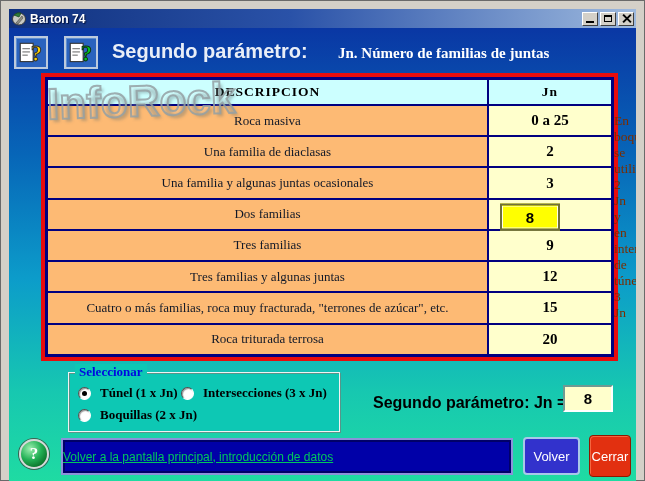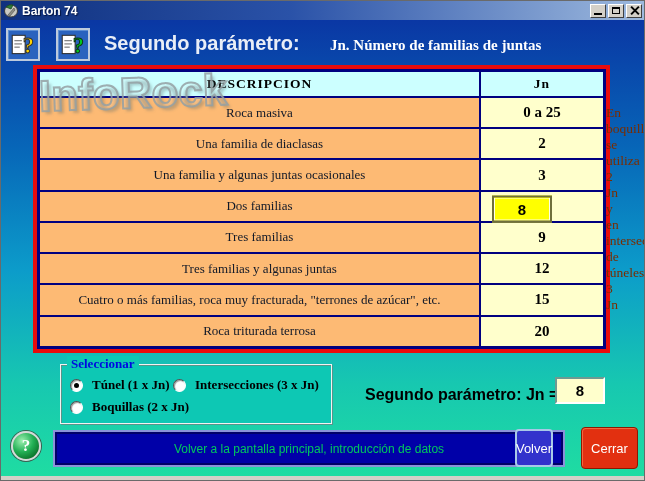--- a/index.html
+++ b/index.html
@@ -1,17 +1,17 @@
 <!DOCTYPE html>
 <html><head>
 <meta charset="utf-8">
 <style>
   html,body{margin:0;padding:0;background:#ffffff;font-family:"Liberation Sans",sans-serif;}
   .window{position:relative;width:645px;height:481px;box-sizing:border-box;
-    background:#d4d0c8;border:1px solid #6a6a6a;padding:0;}
+    background:#d4d0c8;border:1px solid #6a6a6a;padding:8px;}
   
   .titlebar{height:19px;background:linear-gradient(90deg,#10317e 0%,#2a52a8 45%,#9db9de 100%);
     display:flex;align-items:center;padding:0 2px;}
   .title-icon{width:16px;height:16px;margin-right:3px;flex:none;}
   .title-text{color:#ffffff;font:bold 12px "Liberation Sans",sans-serif;flex:1;
     text-shadow:1px 1px 1px #00103a;}
   .win-btns{display:flex;gap:2px;}
   .win-btn{width:16px;height:14px;background:#d4d0c8;border:1px solid;
     border-color:#ffffff #404040 #404040 #ffffff;display:flex;align-items:center;
     justify-content:center;box-sizing:border-box;cursor:default;}
@@ -79,29 +79,29 @@
   .result-box{position:absolute;left:554px;top:357px;width:50px;height:27px;
     background:#ffffcc;border:2px solid;border-color:#6f9a92 #ffffff #ffffff #6f9a92;
     display:flex;align-items:center;justify-content:center;color:#000;
     font:bold 15px "Liberation Sans",sans-serif;box-sizing:border-box;z-index:3;}
   
   .help-circle{position:absolute;left:10px;top:411px;width:30px;height:30px;border-radius:50%;
     background:radial-gradient(circle at 35% 30%,#9cf0b0,#22b055 45%,#0a7028 80%,#064018);
     border:2px solid #d8d8d8;box-shadow:0 0 0 1px #3c6050;color:#fff;
     font:bold 17px "Liberation Serif",serif;display:flex;align-items:center;
     justify-content:center;box-sizing:border-box;cursor:pointer;z-index:3;}
-  .nav-bar{position:absolute;left:52px;top:410px;width:512px;height:37px;
+  .nav-bar{position:absolute;left:52px;top:410px;width:452px;height:37px;
     background:#0000a8;border:2px solid #8a92da;box-shadow:inset 0 0 0 2px #000068;
     color:#00c85c;font:12px "Liberation Sans",sans-serif;display:flex;
-    align-items:center;justify-content:center;box-sizing:border-box;cursor:pointer;z-index:3;}
-  .btn-volver{position:absolute;left:514px;top:409px;width:38px;height:38px;
+    align-items:center;box-sizing:border-box;cursor:pointer;z-index:3;text-decoration:underline;}
+  .btn-volver{position:absolute;left:514px;top:409px;width:57px;height:38px;
     background:#3232cc;border:2px solid #a8c8e8;border-radius:4px;color:#ffffff;
     font:13px "Liberation Sans",sans-serif;display:flex;align-items:center;
     justify-content:center;box-sizing:border-box;cursor:pointer;z-index:3;}
-  .btn-cerrar{position:absolute;left:580px;top:407px;width:57px;height:42px;
+  .btn-cerrar{position:absolute;left:580px;top:407px;width:42px;height:42px;
     background:#e23010;border:1px solid #8e1800;border-radius:4px;color:#ffffff;
     font:13px "Liberation Sans",sans-serif;display:flex;align-items:center;
     justify-content:center;box-sizing:border-box;box-shadow:inset 1px 1px 0 #f5663f;cursor:pointer;z-index:3;}
 </style>
 </head>
 <body>
 
 <div class="window">
   <div class="titlebar">
     <svg class="title-icon" viewBox="0 0 16 16">

